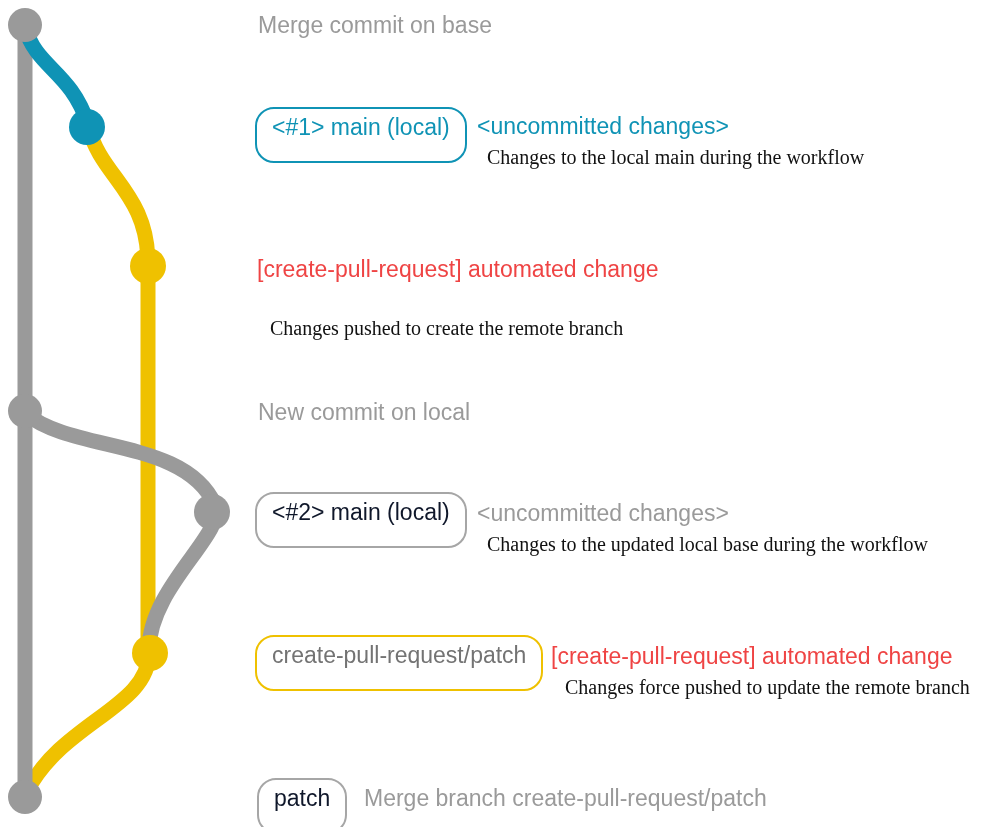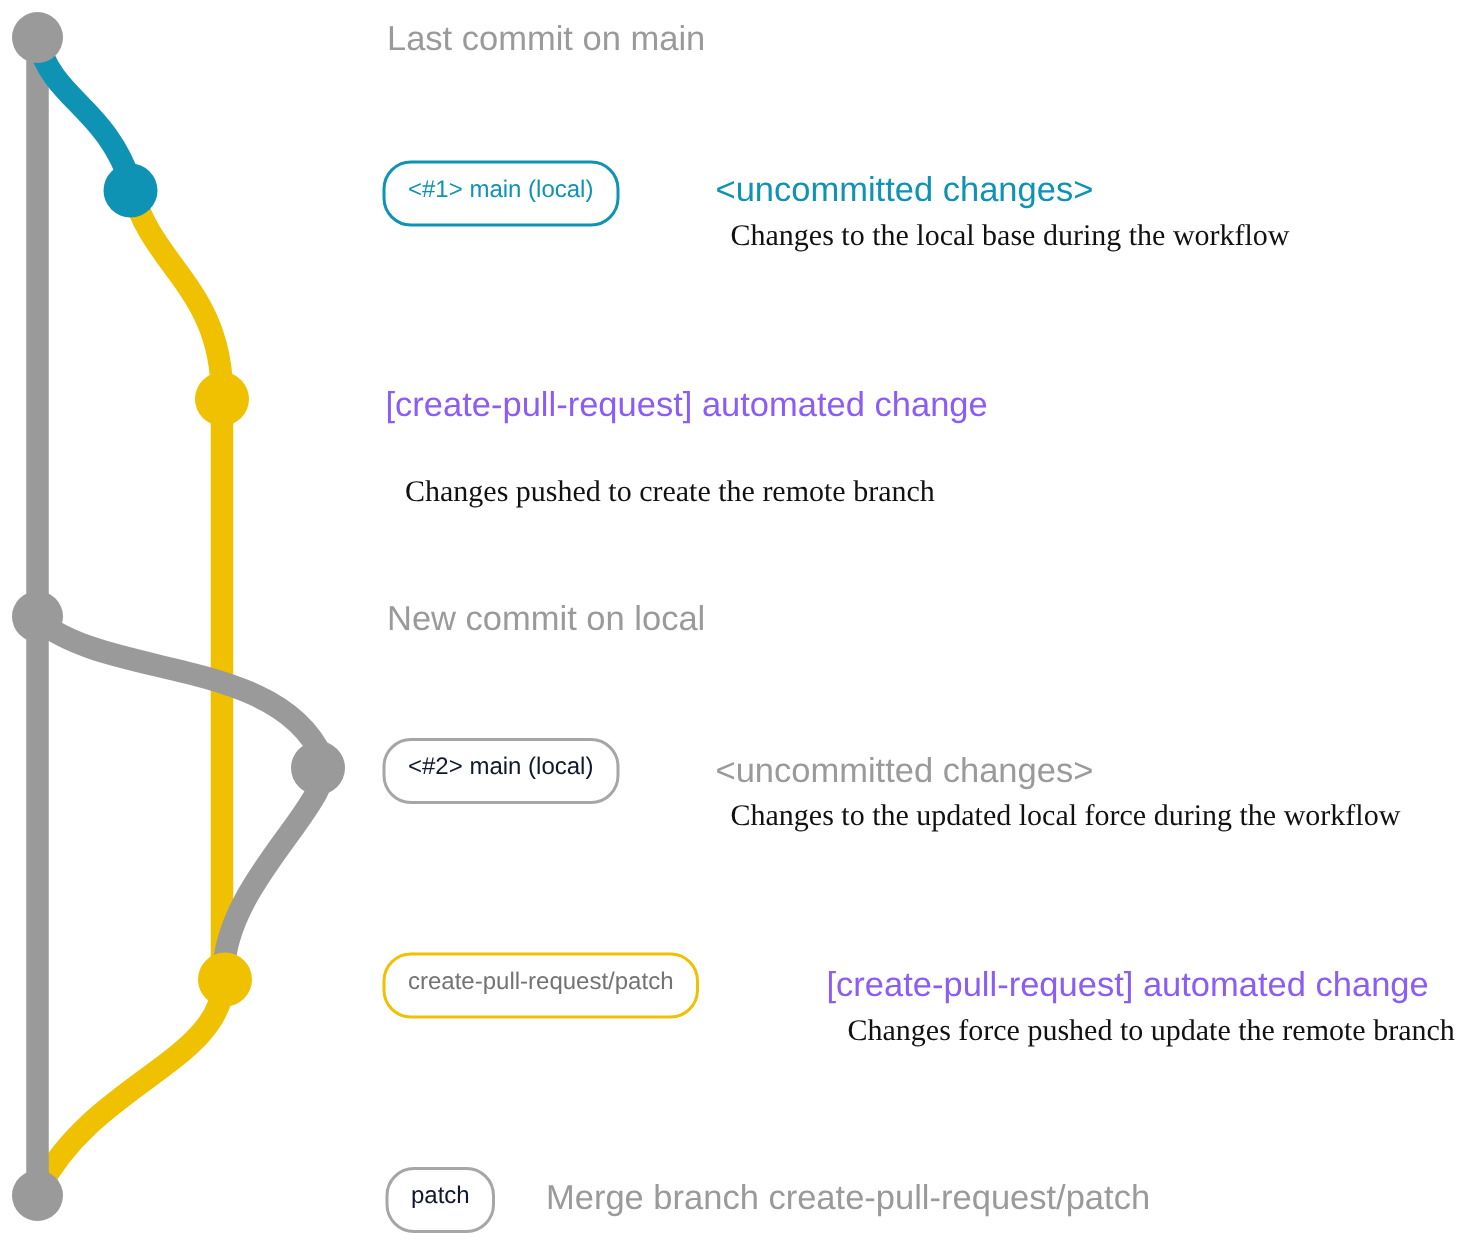--- a/index.html
+++ b/index.html
@@ -14,40 +14,40 @@
   .graph-svg { position: absolute; left: 0; top: 0; }
 
   .txt {
     position: absolute;
     white-space: nowrap;
     font-size: 23px;
     line-height: 26px;
   }
   .gray   { color: #9a9a9a; }
   .blue   { color: #0f93b5; }
-  .yellow { color: #8b5cf6; }
+  .yellow { color: #ef4444; }
 
   .desc {
     position: absolute;
     white-space: nowrap;
     font-family: "Liberation Serif", serif;
     font-size: 20px;
     color: #111111;
     line-height: 23px;
   }
 
   .tag {
     position: absolute;
     box-sizing: border-box;
-    height: 44px;
+    height: 56px;
     line-height: 36px;
     padding: 0 15px;
     border: 2px solid;
     border-radius: 19px;
-    font-size: 16px;
+    font-size: 23px;
     white-space: nowrap;
   }
   .tag.gray   { border-color: #a6a6a6; color: #0f172a; }
   .tag.blue   { border-color: #0f93b5; color: #0f93b5; }
   .tag.yellow { border-color: #efc100; color: #737373; }
 </style>
 </head>
 <body>
 
 <div class="canvas">
@@ -65,34 +65,34 @@
 
     <circle cx="25" cy="25" r="17" fill="#9A9A9A"></circle>
     <circle cx="87" cy="127" r="18" fill="#0F93B5"></circle>
     <circle cx="148" cy="266" r="18" fill="#EFC100"></circle>
     <circle cx="25" cy="411" r="17" fill="#9A9A9A"></circle>
     <circle cx="212" cy="512" r="18" fill="#9A9A9A"></circle>
     <circle cx="150" cy="653" r="18" fill="#EFC100"></circle>
     <circle cx="25" cy="797" r="17" fill="#9A9A9A"></circle>
   </svg>
 
-  <div class="txt gray" style="left:258px; top:12px;">Last commit on main</div>
+  <div class="txt gray" style="left:258px; top:12px;">Merge commit on base</div>
 
   <div class="tag blue" style="left:255px; top:107px;">&lt;#1&gt; main (local)</div>
   <div class="txt blue" style="left:477px; top:113px;">&lt;uncommitted changes&gt;</div>
-  <div class="desc" style="left:487px; top:146px;">Changes to the local base during the workflow</div>
+  <div class="desc" style="left:487px; top:146px;">Changes to the local main during the workflow</div>
 
   <div class="txt yellow" style="left:257px; top:256px;">[create-pull-request] automated change</div>
   <div class="desc" style="left:270px; top:289px;margin-top:28px;">Changes pushed to create the remote branch</div>
 
   <div class="txt gray" style="left:258px; top:399px;">New commit on local</div>
 
   <div class="tag gray" style="left:255px; top:492px;">&lt;#2&gt; main (local)</div>
   <div class="txt gray" style="left:477px; top:500px;">&lt;uncommitted changes&gt;</div>
-  <div class="desc" style="left:487px; top:533px;">Changes to the updated local force during the workflow</div>
+  <div class="desc" style="left:487px; top:533px;">Changes to the updated local base during the workflow</div>
 
   <div class="tag yellow" style="left:255px; top:635px;">create-pull-request/patch</div>
   <div class="txt yellow" style="left:551px; top:643px;">[create-pull-request] automated change</div>
   <div class="desc" style="left:565px; top:676px;">Changes force pushed to update the remote branch</div>
 
   <div class="tag gray" style="left:257px; top:778px;">patch</div>
   <div class="txt gray" style="left:364px; top:785px;">Merge branch create-pull-request/patch</div>
 
 </div>
 

